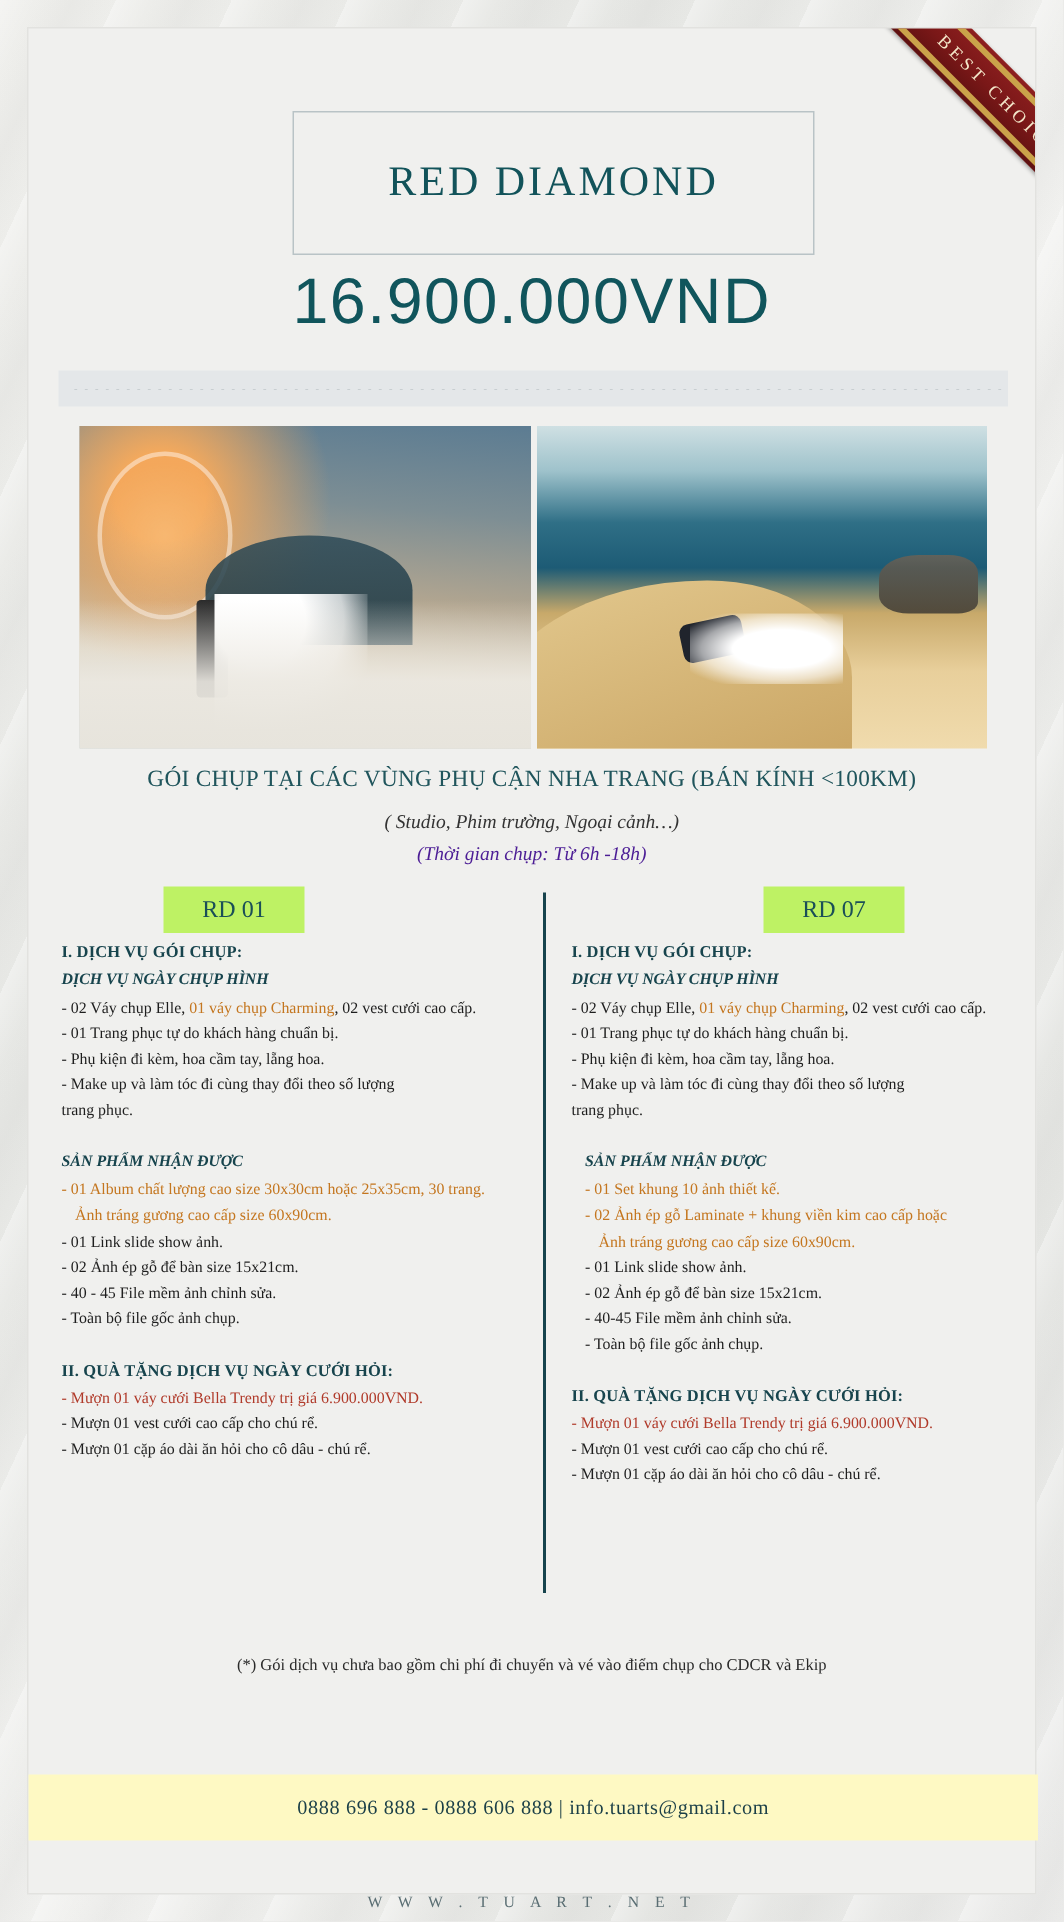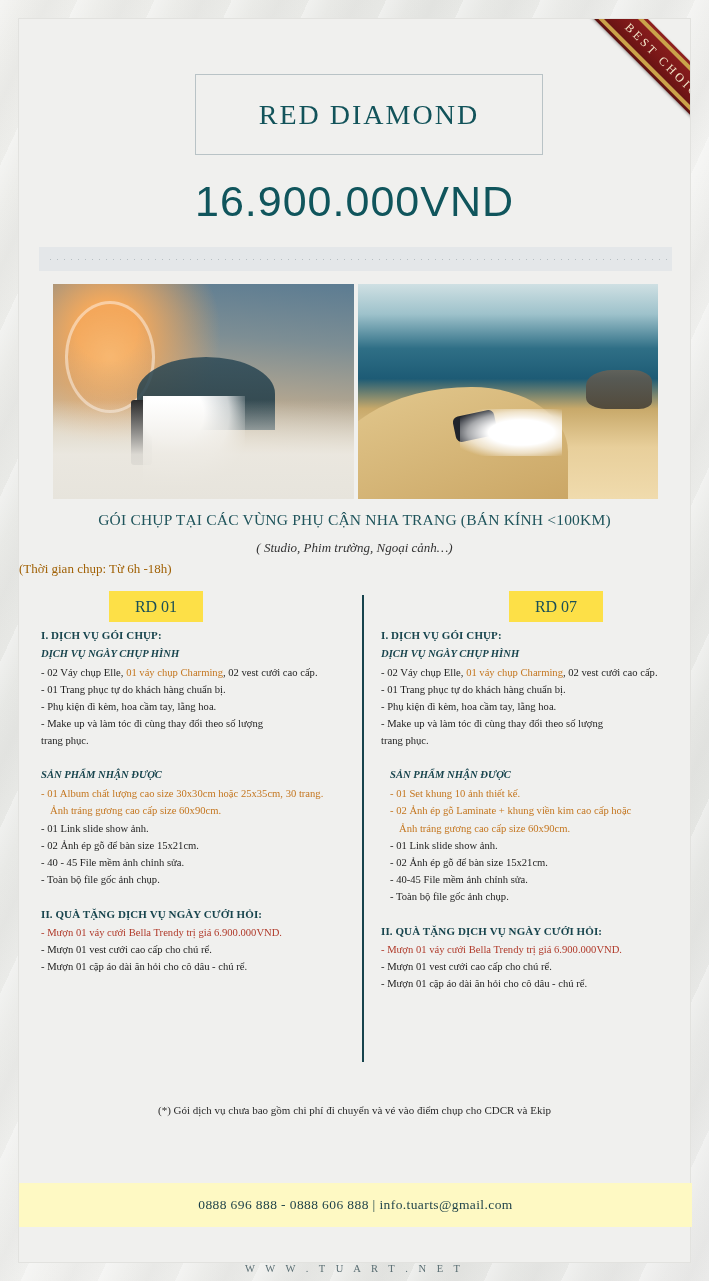--- a/index.html
+++ b/index.html
@@ -59,21 +59,21 @@
     line-height: 38px;
     color: #f3e6c9;
     font-size: 12px;
     letter-spacing: 3px;
     font-family: "Liberation Serif", serif;
   }
 
   
   .title-box {
     position: absolute; left: 176px; top: 55px;
-    width: 348px; height: 81px;
+    width: 348px; height: 96px;
     border: 1px solid #b9c3c6;
     display: flex; align-items: center; justify-content: center;
   }
   .title-box h1 {
     font-size: 28px;
     letter-spacing: 2px;
     color: #12535a;
     font-weight: 400;
     font-family: "Liberation Serif", serif;
   }
@@ -162,28 +162,28 @@
   .headline {
     position: absolute; left: 0; top: 492px; width: 100%;
     text-align: center; font-size: 15.5px; color: #20555c; letter-spacing: .2px;
   }
   .sub1 {
     position: absolute; left: 0; top: 521px; width: 100%;
     text-align: center; font-size: 13px; color: #333; font-style: italic;
   }
   .sub2 {
     position: absolute; left: 0; top: 542px; width: 100%;
-    font-size: 13px; color: #a16207; 
+    text-align: center; font-size: 13px; color: #4c1d95; font-style: italic;
   }
 
   
   .tab {
     position: absolute; top: 572px;
     width: 94px; height: 31px;
-    background: #fde047;
+    background: #bef264;
     display: flex; align-items: center; justify-content: center;
     font-size: 16px; color: #1a4f57;
   }
   .tab-left { left: 90px; }
   .tab-right { left: 490px; }
 
   .divider {
     position: absolute; left: 343px; top: 576px; width: 2px; height: 467px;
     background: #17444d;
   }

